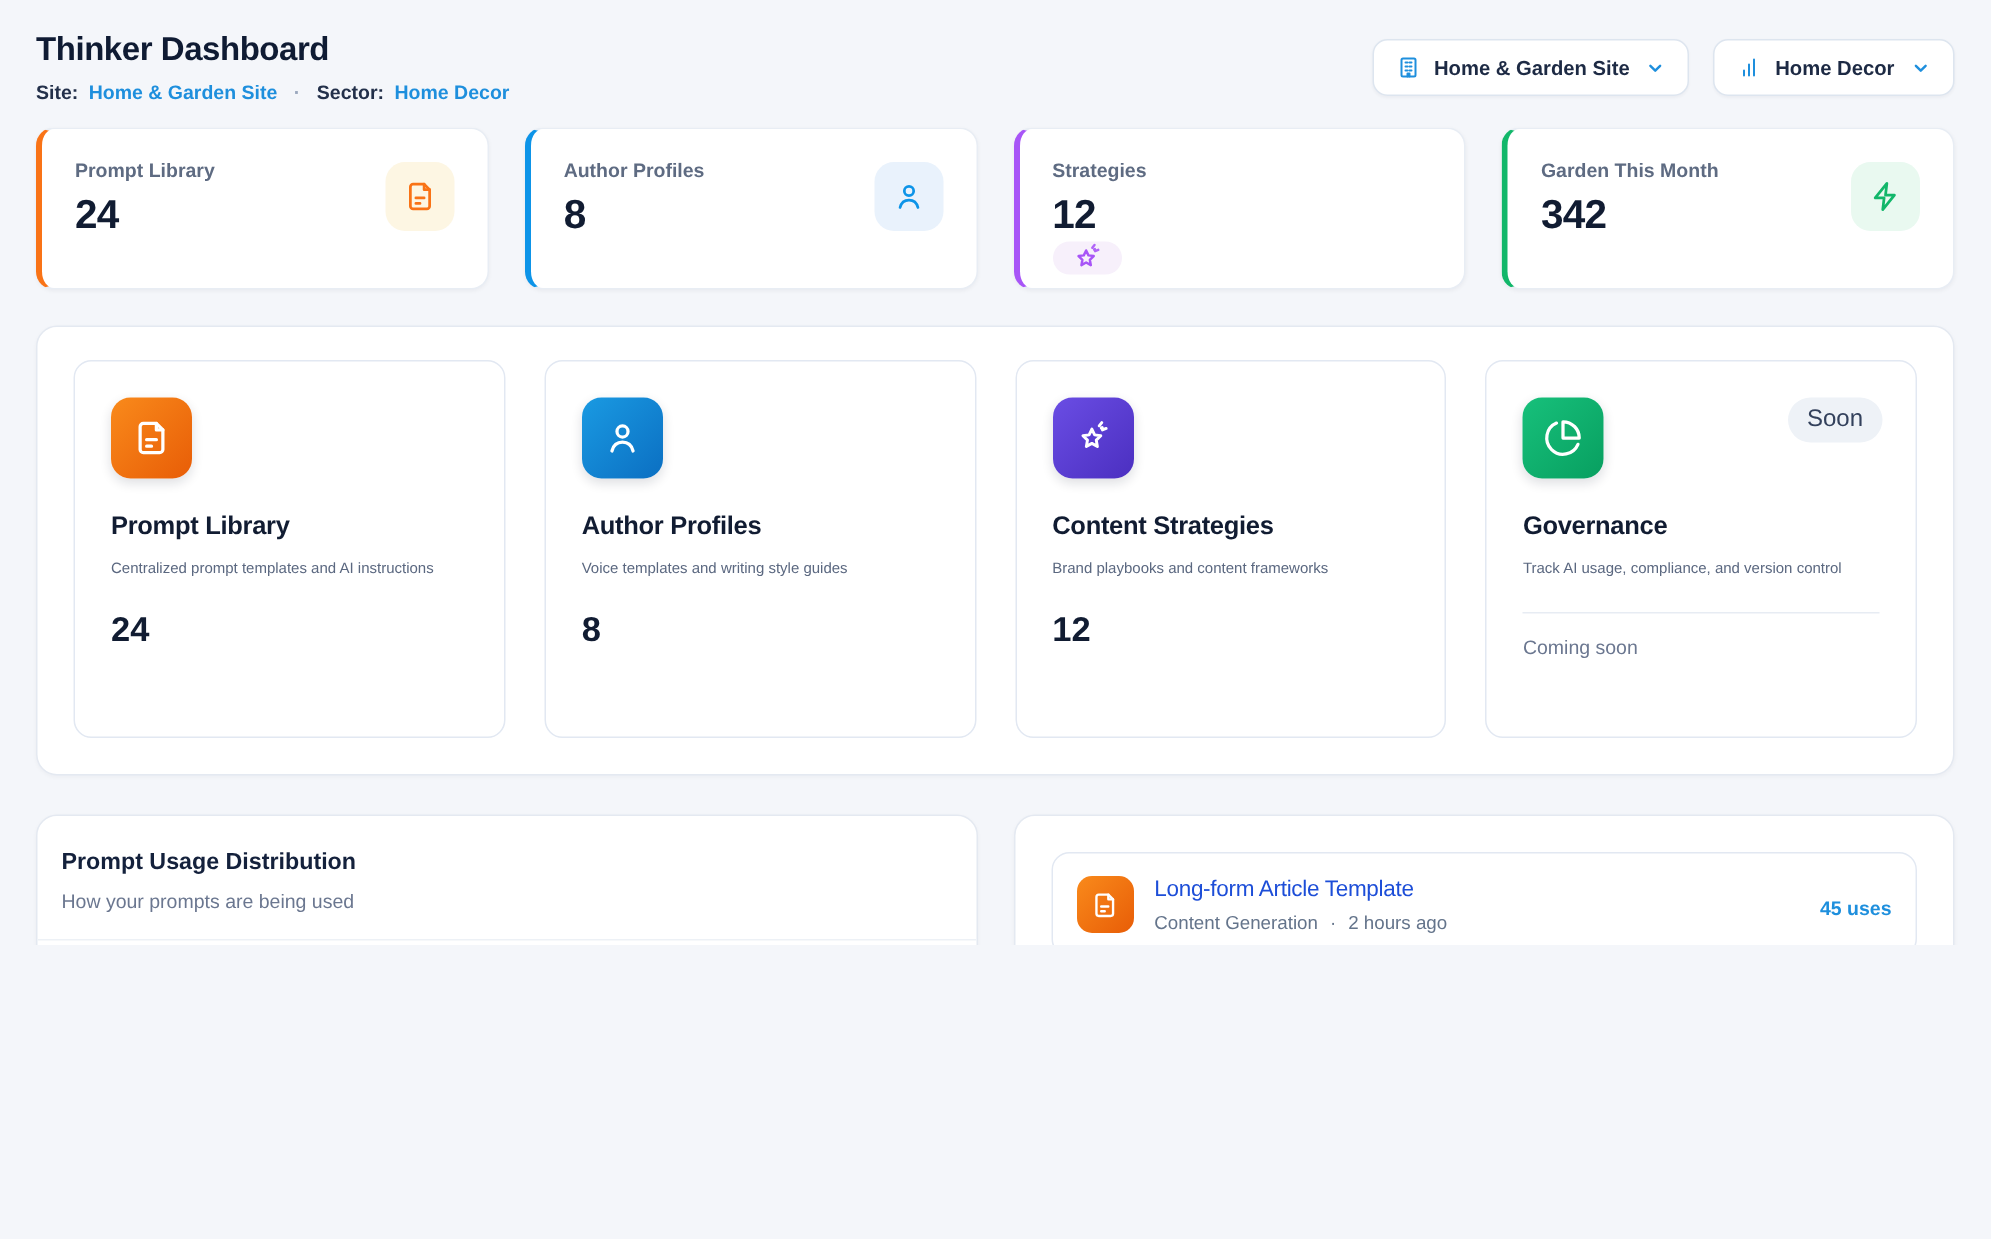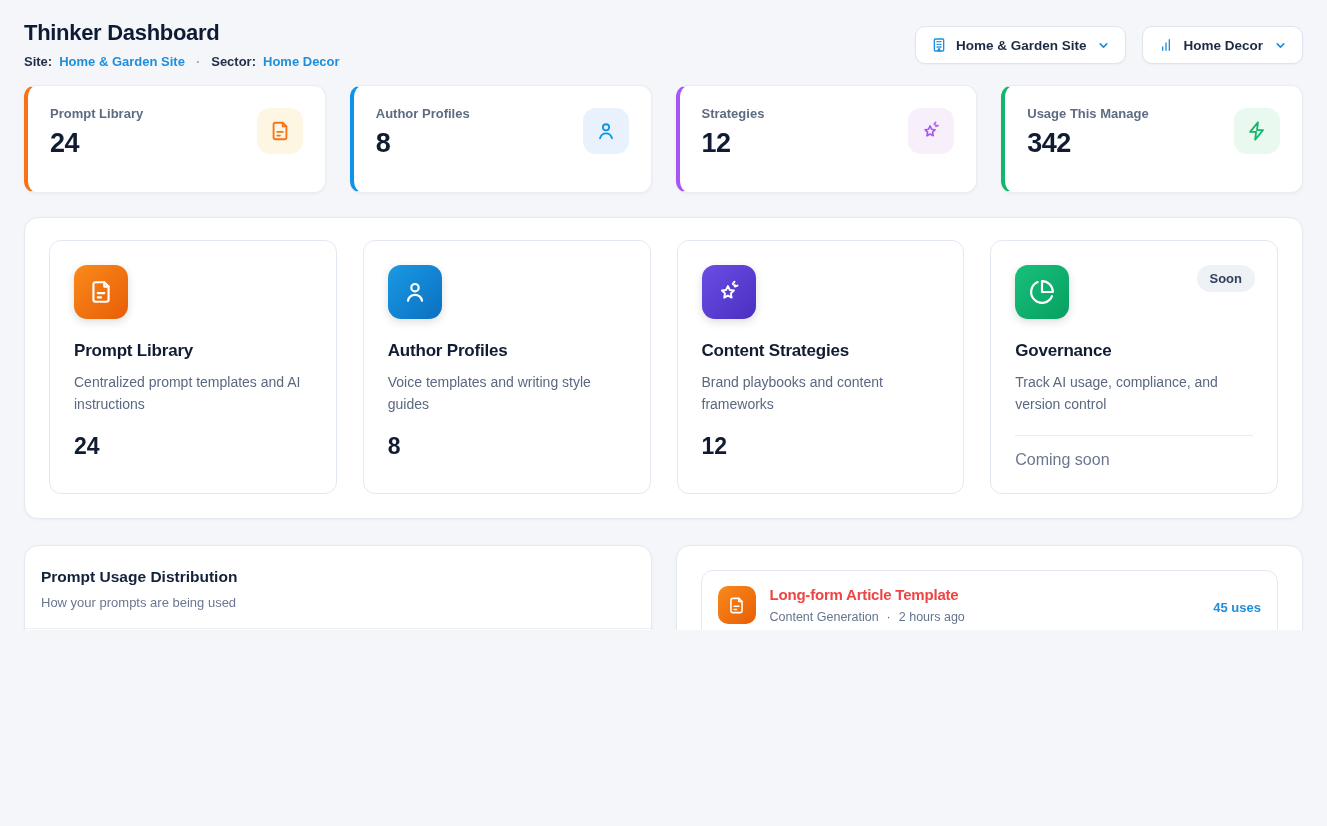--- a/index.html
+++ b/index.html
@@ -51,28 +51,28 @@
   .modules-grid { display:grid; grid-template-columns:repeat(4,1fr); gap:26px; padding:22px 24px 24px; }
   .module-card {
     position:relative; background:#fff; border:1px solid #e2e8f2; border-radius:12px;
     padding:24px; min-height:252px; cursor:pointer;
   }
   .module-tile {
     width:54px; height:54px; border-radius:13px; display:flex; align-items:center; justify-content:center;
     color:#fff; box-shadow:0 3px 8px rgba(16,24,40,.14);
   }
   .module-title { margin-top:22px; font-size:17px; font-weight:800; color:#111c32; letter-spacing:-0.2px; }
-  .module-desc { margin-top:11px; font-size:14px; line-height:1.55; color:#5b6880; }
+  .module-desc { margin-top:11px; font-size:10px; line-height:1.55; color:#5b6880; }
   .module-count { margin-top:18px; font-size:23px; font-weight:800; color:#111c32; }
   .soon-badge {
     position:absolute; top:24px; right:22px; background:#eef2f7; color:#33415c;
-    font-size:13px; font-weight:700; padding:6px 13px; border-radius:999px;
+    font-size:16px; font-weight:400; padding:6px 13px; border-radius:999px;
   }
   .module-divider { margin-top:20px; border:0; border-top:1px solid #e7ecf3; }
-  .module-footer { margin-top:15px; font-size:16px; color:#6b7790; }
+  .module-footer { margin-top:15px; font-size:13px; color:#6b7790; }
 
   
   .bottom-grid { display:grid; grid-template-columns:1fr 1fr; gap:24px; margin-top:26px; }
   .bottom-card {
     background:#fff; border:1px solid #e4e9f1; border-radius:14px; overflow:hidden;
     box-shadow:0 1px 3px rgba(16,24,40,.04); min-height:420px;
   }
   .bottom-card .panel-header { padding:22px 16px 18px; }
   .chart-body { position:relative; height:340px; }
   .donut { position:absolute; width:256px; height:256px; border-radius:50%; left:186px; top:40px; }
@@ -87,21 +87,21 @@
   .prompt-list { padding:24px 24px 0; }
   .prompt-item {
     display:flex; align-items:flex-start; gap:14px;
     border:1px solid #e2e8f2; border-radius:12px; padding:15px 16px; cursor:pointer; background:#fff;
   }
   .prompt-tile {
     width:38px; height:38px; border-radius:10px; flex:0 0 auto;
     display:flex; align-items:center; justify-content:center; color:#fff;
   }
   .prompt-info { flex:1; min-width:0; }
-  .prompt-title { font-size:15px; font-weight:700; color:#ef4444; letter-spacing:-0.2px; }
+  .prompt-title { font-size:15px; font-weight:400; color:#1d4ed8; letter-spacing:-0.2px; }
   .prompt-meta { margin-top:7px; font-size:12.5px; color:#64748b; display:flex; align-items:center; gap:8px; }
   .prompt-uses { font-size:13px; font-weight:800; color:#1e8fdd; margin-top:14px; white-space:nowrap; }
 </style>
 </head>
 <body>
 
 <div class="page">
 
   <div class="top-row">
     <div>
@@ -165,35 +165,35 @@
         <div class="stat-label">Author Profiles</div>
         <div class="stat-value">8</div>
       </div>
       <div class="stat-chip" style="background: rgb(233, 242, 252); color: rgb(13, 148, 232);">
         <svg width="22" height="22" viewBox="0 0 24 24" fill="none" stroke="currentColor" stroke-width="2" stroke-linecap="round" stroke-linejoin="round">
             <circle cx="12" cy="8" r="3.4"></circle>
             <path d="M5.5 20c.9-3.6 3.2-5.4 6.5-5.4s5.6 1.8 6.5 5.4"></path>
           </svg>
       </div>
     </div>
-    <div class="stat-card" style="border-left-color: rgb(168, 85, 247);">
+    <div class="stat-card" style="border-left-color: rgb(168, 85, 247); flex-direction: column;">
       <div>
         <div class="stat-label">Strategies</div>
         <div class="stat-value">12</div>
       </div>
       <div class="stat-chip" style="background: rgb(247, 240, 251); color: rgb(168, 85, 247);">
         <svg width="22" height="22" viewBox="0 0 24 24" fill="none" stroke="currentColor" stroke-width="1.8" stroke-linecap="round" stroke-linejoin="round">
             <path d="M11 6.5l1.7 3.6 3.8.5-2.8 2.7.7 3.9-3.4-1.9-3.4 1.9.7-3.9L5.5 10.6l3.8-.5z"></path>
             <path d="M15.5 4.5l1.6-2M17.5 7l2.3-.9M16.8 5.9l.6-.4" opacity=".9"></path>
           </svg>
       </div>
     </div>
     <div class="stat-card" style="border-left-color: rgb(18, 183, 106);">
       <div>
-        <div class="stat-label">Usage This Manage</div>
+        <div class="stat-label">Garden This Month</div>
         <div class="stat-value">342</div>
       </div>
       <div class="stat-chip" style="background: rgb(233, 249, 240); color: rgb(18, 183, 106);">
         <svg width="22" height="22" viewBox="0 0 24 24" fill="none" stroke="currentColor" stroke-width="2" stroke-linecap="round" stroke-linejoin="round">
             <path d="M13 2.5 4.5 13H11l-1 8.5L18.5 11H12z"></path>
           </svg>
       </div>
     </div>
   </div>
 

